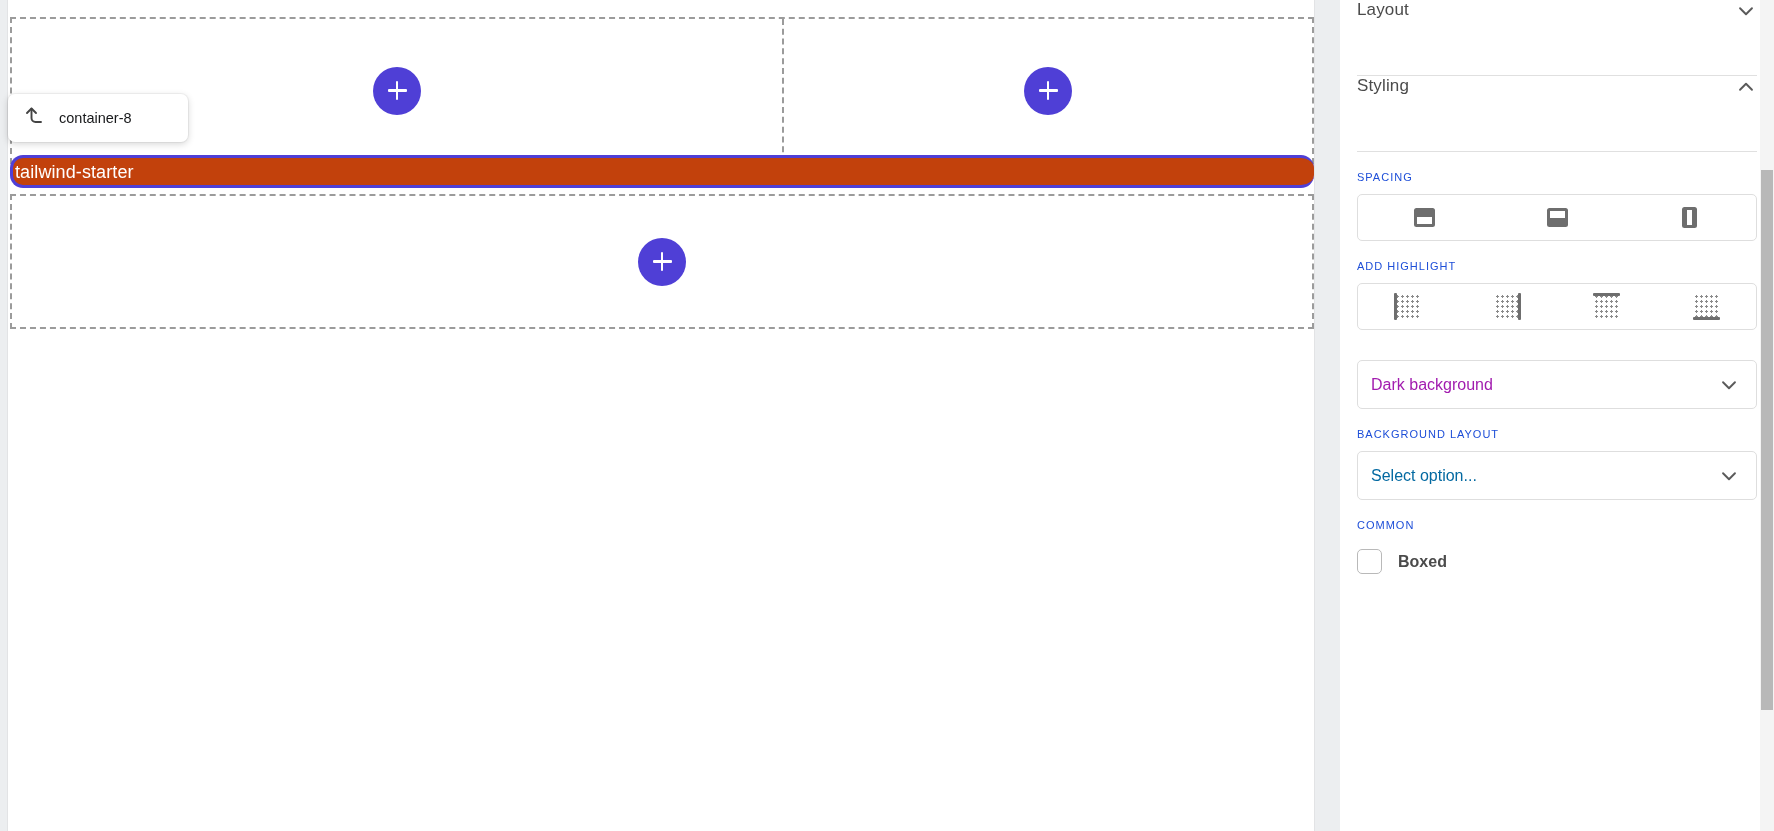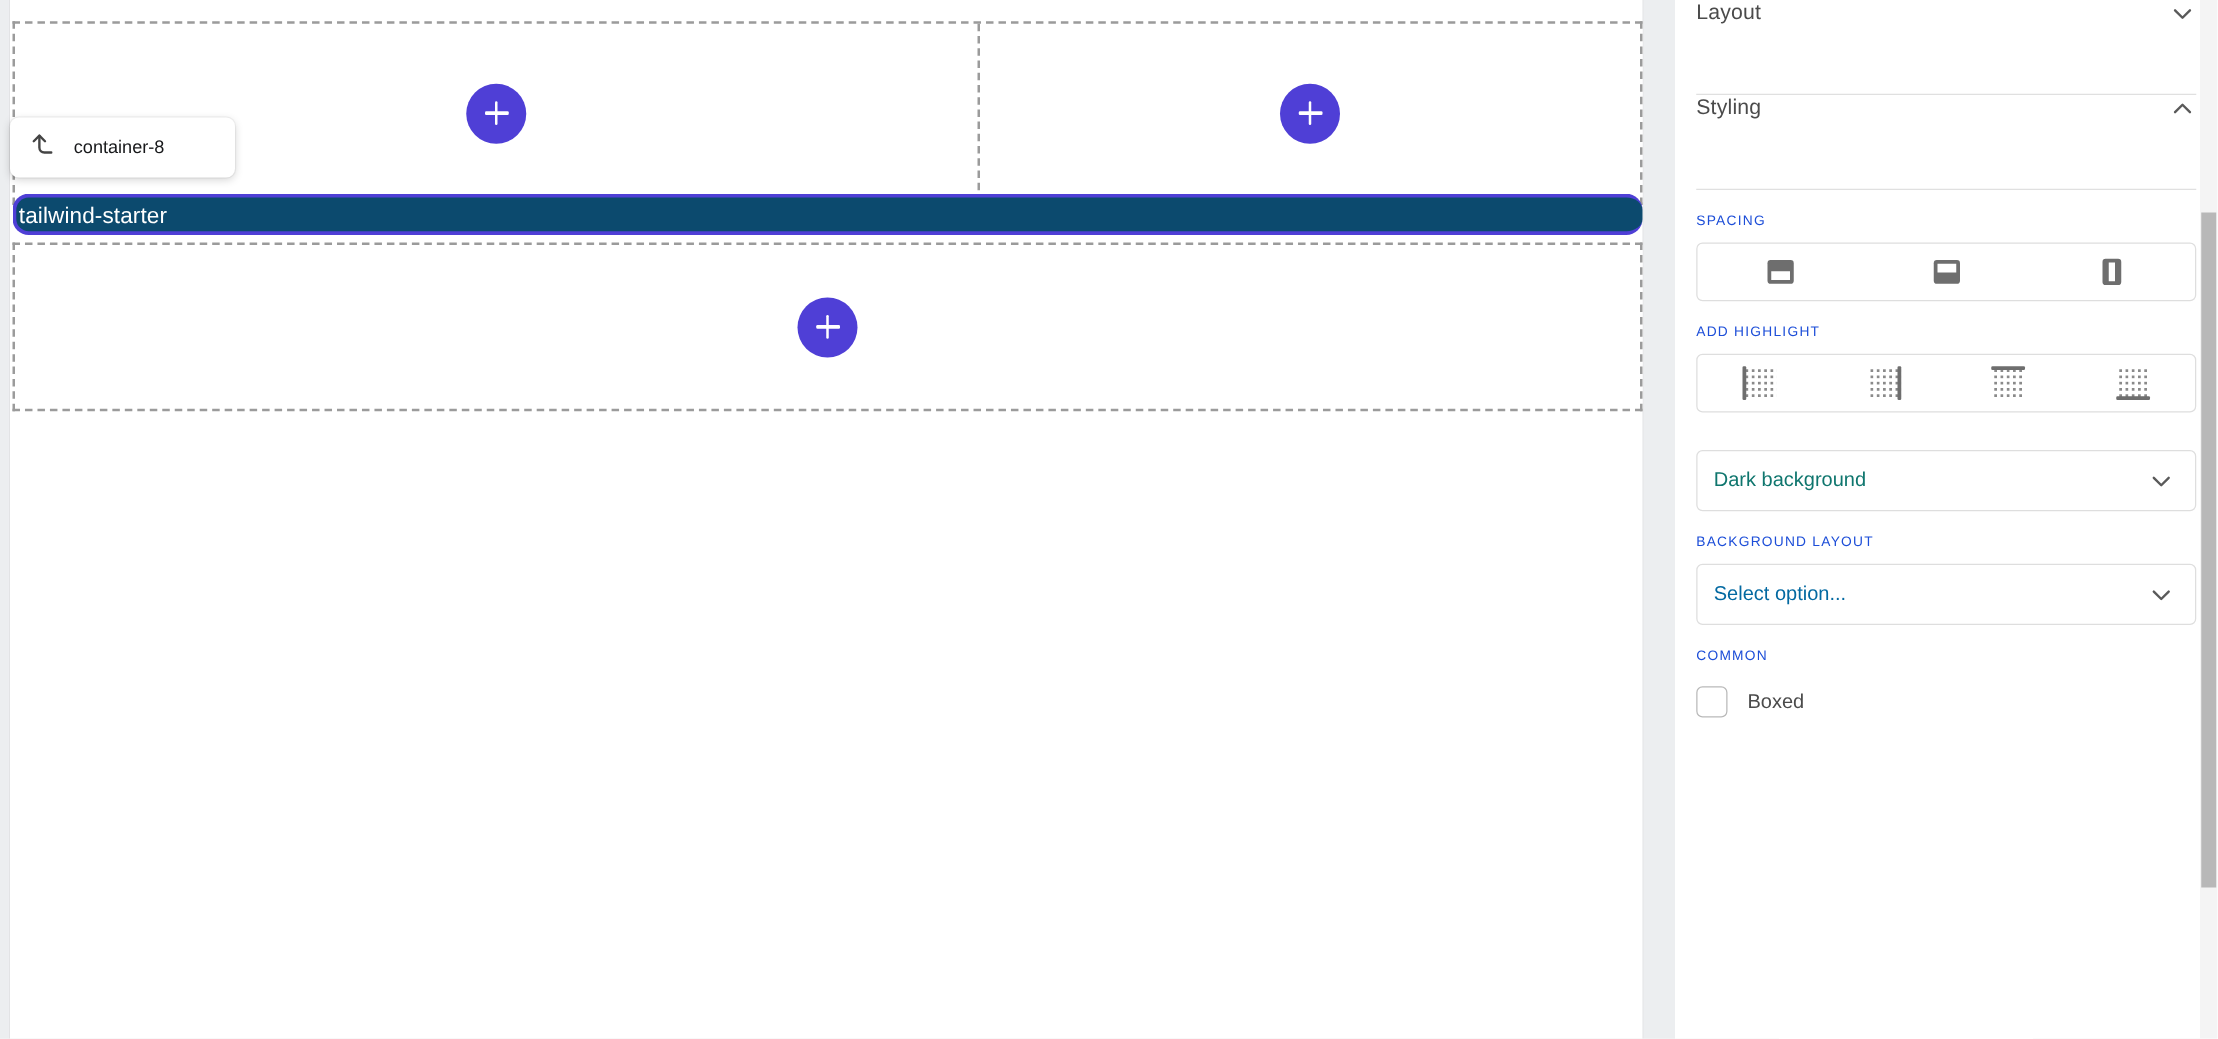--- a/index.html
+++ b/index.html
@@ -69,21 +69,21 @@
   .add-btn .plus-v { position: absolute; background: #ffffff; border-radius: 1px; }
   .add-btn .plus-h { width: 19px; height: 2.6px; }
   .add-btn .plus-v { width: 2.6px; height: 19px; }
 
   
   .dark-bar {
     position: absolute;
     left: 2px; top: 155px;
     width: 1304px;
     height: 33px;
-    background: #0c4a6e;
+    background: #c2410c;
     border-top: 3px solid #4f3fd6;
     border-bottom: 3px solid #4f3fd6;
     border-left: 3px solid #4f3fd6;
     display: flex;
     align-items: center;
     overflow: hidden;
     border-radius: 13px;
   }
   .dark-bar-label {
     color: #ffffff;
@@ -225,38 +225,38 @@
     height: 49px;
     border: 1px solid #dedede;
     border-radius: 5px;
     display: flex;
     align-items: center;
     justify-content: space-between;
     padding: 0 16px 0 13px;
     background: #fff;
     cursor: pointer;
   }
-  .select .val { font-size: 16px; color: #0f766e; }
+  .select .val { font-size: 16px; color: #a21caf; }
   .select .val.placeholder { color: #0369a1; }
 
   
   .chev { display: block; }
   .chev svg { display: block; }
 
   
   .check-row { display: flex; align-items: center; gap: 16px; padding-top: 18px; }
   .checkbox {
     width: 25px; height: 25px;
     border: 1px solid #b9b9b9;
     border-radius: 5px;
     background: #fff;
     flex: none;
     cursor: pointer;
   }
-  .check-label { font-size: 16px; color: #4b4b4b; }
+  .check-label { font-size: 16px; color: #4b4b4b; font-weight: bold; }
 
   
   .scrollbar {
     position: absolute;
     right: 0; top: 0;
     width: 14px; height: 831px;
     background: #f4f4f4;
   }
   .scroll-thumb {
     position: absolute;

